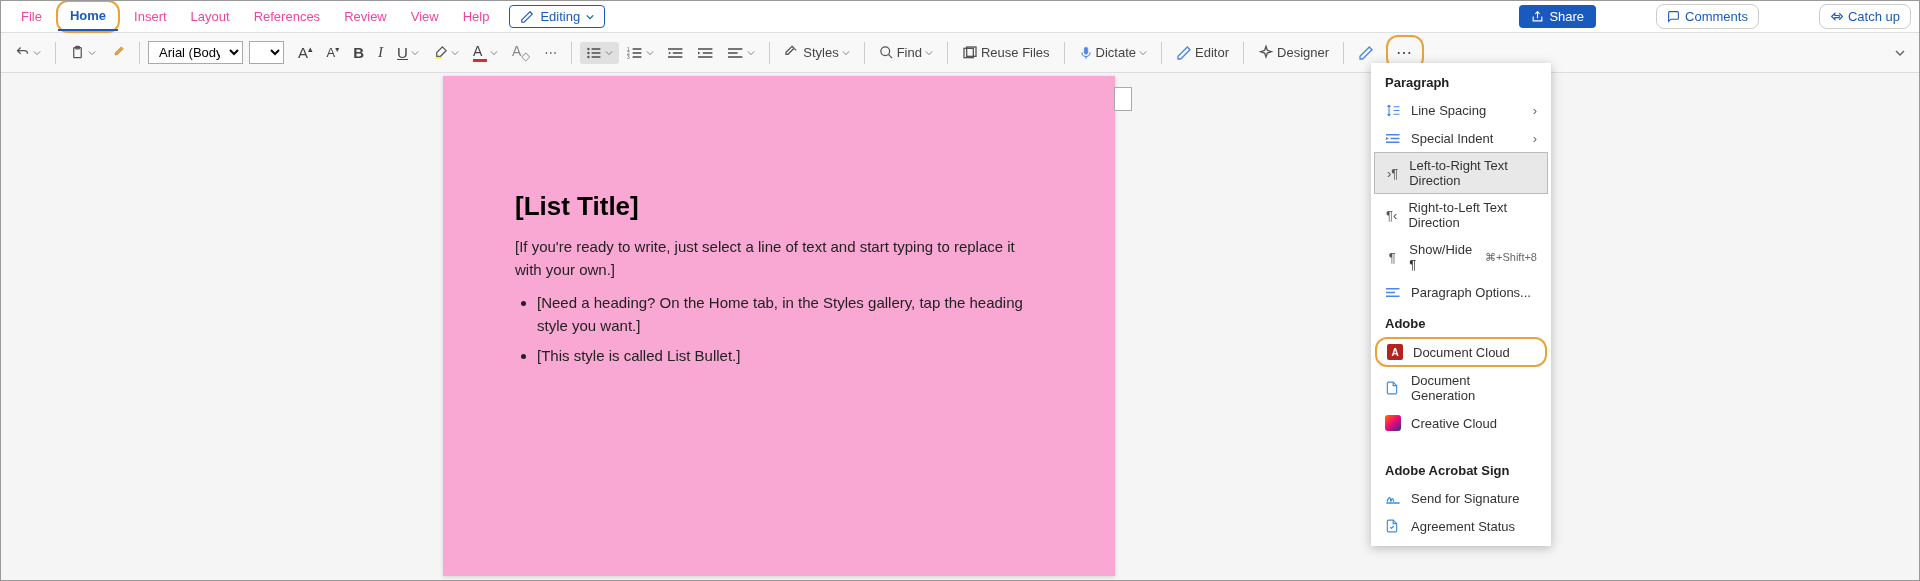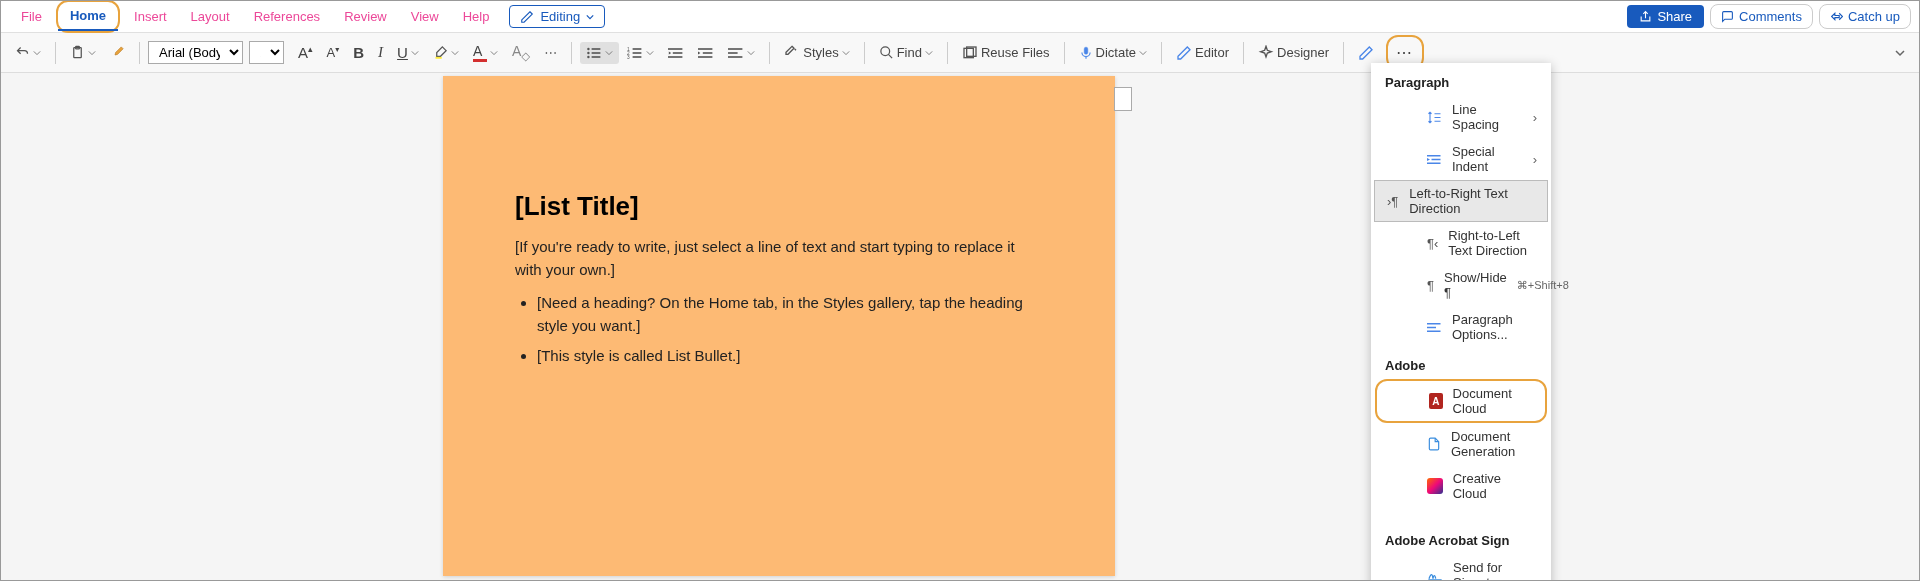--- a/index.html
+++ b/index.html
@@ -3,43 +3,43 @@
 <meta charset="utf-8">
 <style>
 * { margin: 0; padding: 0; box-sizing: border-box; font-family: 'Segoe UI', Arial, sans-serif; }
 body { background: #f5f5f5; width: 1920px; height: 581px; position: relative; overflow: hidden; border: 1px solid #999; }
 
 .menubar { height: 32px; background: #fff; display: flex; align-items: center; border-bottom: 1px solid #e0e0e0; padding: 0 8px; }
 .menu-tab { padding: 6px 12px; font-size: 13px; color: #ec4899; cursor: pointer; }
 .menu-tab.active { border-bottom: 2px solid #185abd; color: #185abd; font-weight: 600; }
 .highlight-box { border: 2px solid #e8a33d; border-radius: 12px; }
 .editing-btn { margin-left: 8px; border: 1px solid #185abd; border-radius: 4px; padding: 3px 10px; display: flex; align-items: center; gap: 6px; color: #185abd; font-size: 13px; }
-.right-actions { margin-left: auto; display: flex; gap: 6px; align-items: center; }
+.right-actions { margin-left: auto; display: flex; gap: 20px; align-items: center; }
 .share-btn { background: #185abd; color: #fff; padding: 4px 12px; border-radius: 4px; display: flex; align-items: center; gap: 5px; font-size: 13px; }
-.comments-btn, .catchup-btn { border: 1px solid #ccc; padding: 4px 10px; border-radius: 8px; display: flex; align-items: center; gap: 5px; color: #185abd; font-size: 13px; }
+.comments-btn, .catchup-btn { border: 1px solid #ccc; padding: 4px 10px; border-radius: 8px; display: flex; align-items: center; gap: 5px; color: #185abd; font-size: 13px; margin-left: 40px; }
 
 .toolbar { height: 40px; background: #f8f8f8; display: flex; align-items: center; padding: 0 8px; border-bottom: 1px solid #ddd; gap: 2px; }
 .tool-btn { padding: 4px 6px; display: flex; align-items: center; gap: 3px; border-radius: 3px; cursor: pointer; font-size: 13px; color: #444; }
 .divider { width: 1px; height: 22px; background: #ccc; margin: 0 6px; }
 .font-select { border: 1px solid #aaa; padding: 2px 6px; font-size: 13px; background: #fff; width: 95px; }
 .size-select { border: 1px solid #aaa; padding: 2px 6px; font-size: 13px; background: #fff; width: 35px; }
 .bold { font-weight: bold; font-size: 15px; }
 .italic { font-style: italic; font-size: 15px; font-family: serif; }
 .underline { text-decoration: underline; font-size: 15px; }
 
-.doc-area { position: absolute; left: 442px; top: 75px; width: 672px; height: 500px; background: #fdba74; box-shadow: 0 1px 4px rgba(0,0,0,0.15); padding: 115px 72px 0 72px; }
+.doc-area { position: absolute; left: 442px; top: 75px; width: 672px; height: 500px; background: #f9a8d4; box-shadow: 0 1px 4px rgba(0,0,0,0.15); padding: 115px 72px 0 72px; }
 .page-outline { position: absolute; left: 1113px; top: 86px; width: 18px; height: 24px; border: 1px solid #aaa; background: #fff; }
 .doc-title { font-size: 26px; color: #000; margin-bottom: 14px; }
 .doc-para { font-size: 15px; color: #222; line-height: 1.5; margin-bottom: 10px; }
 .doc-ul { list-style: disc; padding-left: 22px; }
 .doc-ul li { font-size: 15px; color: #222; line-height: 1.55; margin-bottom: 6px; }
 
 .overflow-menu { position: absolute; right: 368px; top: 62px; width: 180px; background: #fff; box-shadow: 0 2px 10px rgba(0,0,0,0.25); padding: 6px 0; font-size: 13px; }
 .overflow-header { padding: 6px 14px; font-weight: 600; color: #222; }
-.overflow-item { padding: 6px 14px; display: flex; align-items: center; gap: 10px; cursor: pointer; color: #333; margin-left: 42px; }
+.overflow-item { padding: 6px 14px; display: flex; align-items: center; gap: 10px; cursor: pointer; color: #333; }
 .overflow-item.hovered { background: #e8e8e8; border: 1px solid #bbb; margin: 0 3px; padding: 5px 11px; }
 .overflow-item .chev { margin-left: auto; color: #666; }
 .overflow-item .shortcut { margin-left: auto; font-size: 11px; color: #666; }
 .overflow-icon { width: 16px; height: 16px; display: inline-flex; align-items: center; justify-content: center; font-size: 13px; color: #555; }
 .adobe-icon { width: 16px; height: 16px; background: #b1251f; color: #fff; font-size: 10px; display: flex; align-items: center; justify-content: center; border-radius: 2px; font-weight: bold; }
 .docgen-icon { width: 16px; height: 16px; color: #3a8dde; font-size: 13px; }
 .cc-icon { width: 16px; height: 16px; background: linear-gradient(135deg,#ff6a00,#ee0979,#2e3192); border-radius: 3px; }
 .sig-icon { width: 16px; height: 16px; color: #3a8dde; font-size: 12px; }
 
 svg { display: block; }

